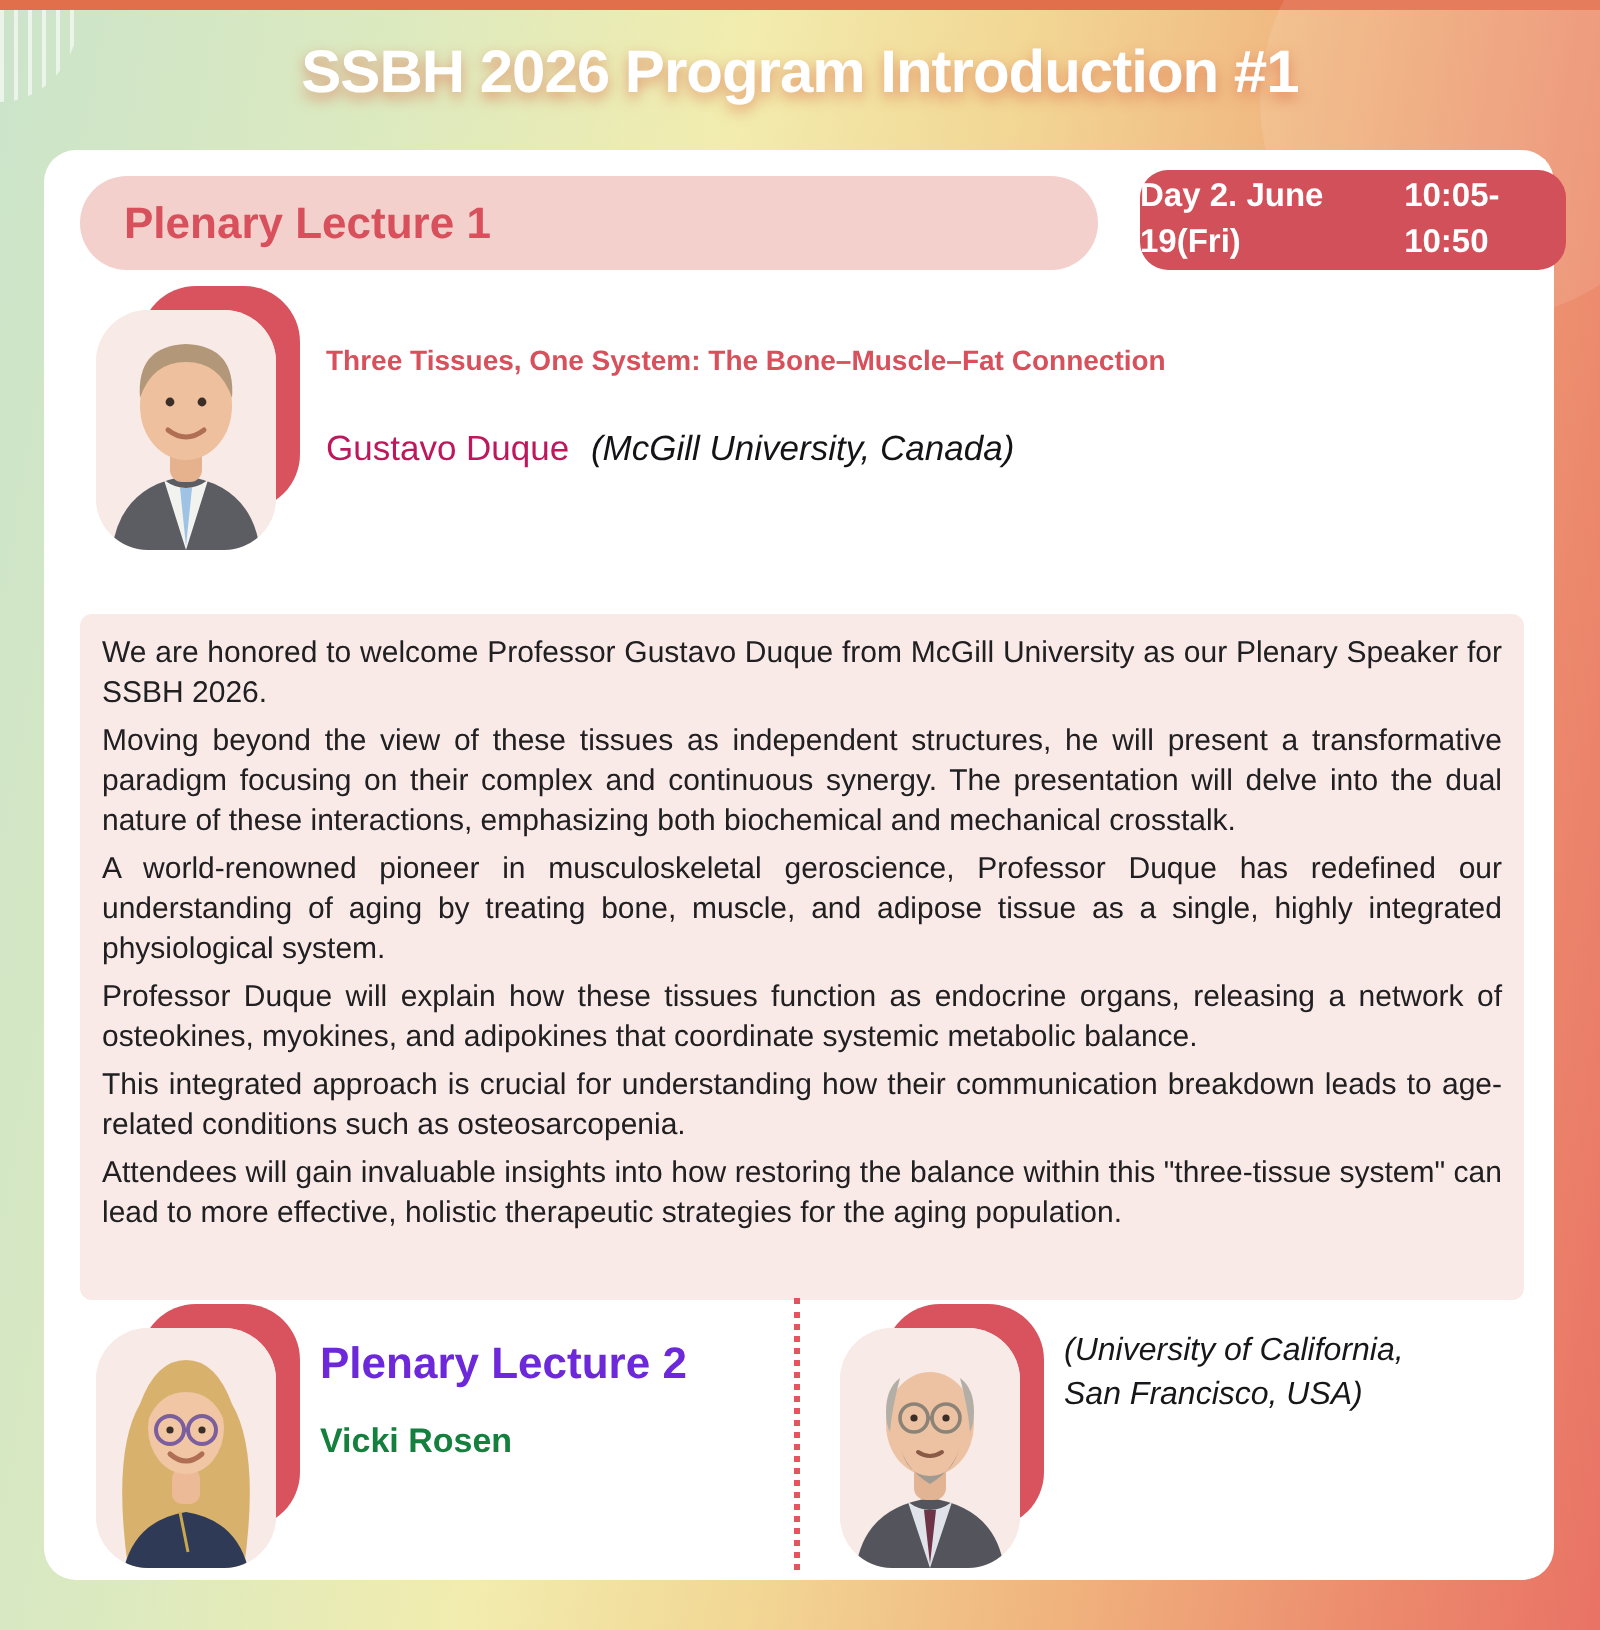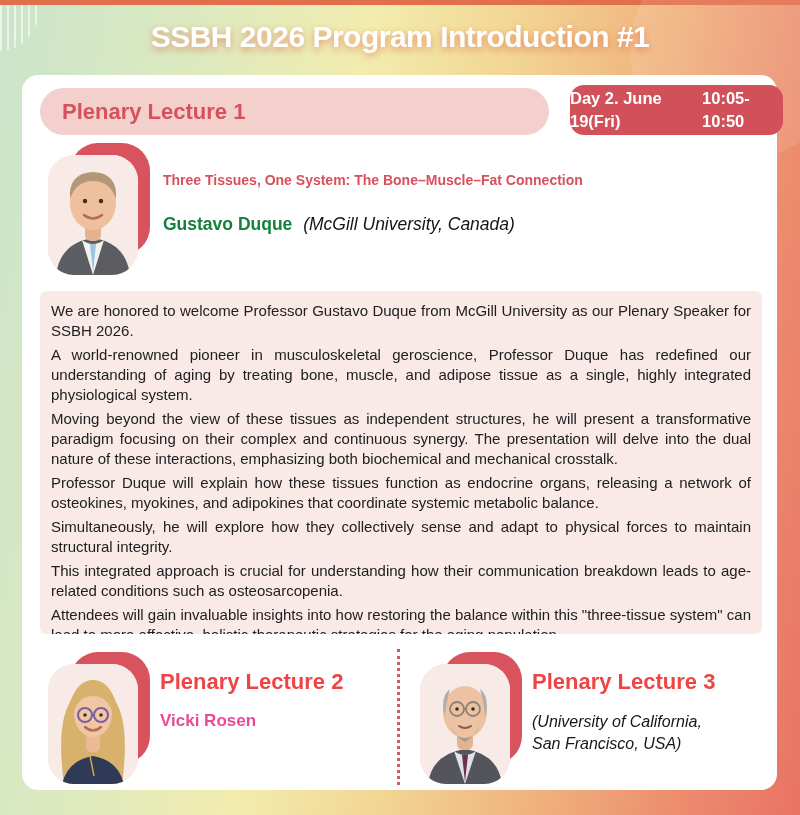--- a/index.html
+++ b/index.html
@@ -38,35 +38,35 @@
   .composite{position:absolute;width:102px;height:132px;}
   .red-back{position:absolute;left:22px;top:0;width:80px;height:112px;border-radius:28px;background:#d8535d;}
   .photo{position:absolute;left:0;top:12px;width:90px;height:120px;border-radius:26px;background:#f8eae6;overflow:hidden;}
   .photo svg{display:block;}
   .hero-composite{left:26px;top:68px;}
   .talk-title{
     position:absolute;left:141px;top:97px;width:612px;margin:0;
     font-size:14px;font-weight:bold;color:#d8505b;white-space:nowrap;
   }
   .speaker-line{position:absolute;left:141px;top:139px;font-size:17.5px;color:#141417;}
-  .speaker-line .name{font-weight:bold;color:#15803d;}
+  .speaker-line .name{font-weight:normal;color:#be185d;}
   .speaker-line .affil{font-style:italic;margin-left:6px;}
   .desc-panel{
-    position:absolute;left:18px;top:216px;width:722px;height:343px;border-radius:6px;
+    position:absolute;left:18px;top:232px;width:722px;height:343px;border-radius:6px;
     background:#f9eae7;padding:10px 11px;box-sizing:border-box;overflow:hidden;
   }
   .desc-panel p{margin:0 0 4px;font-size:15px;line-height:20px;text-align:justify;color:#202023;}
   .desc-panel p:last-child{margin-bottom:0;}
   .mini-composite-left{left:26px;top:577px;}
   .mini-composite-right{left:398px;top:577px;}
   .textcol{position:absolute;top:590px;}
   .textcol-left{left:138px;width:232px;}
   .textcol-right{left:510px;width:242px;}
-  .mini-label{font-size:22px;font-weight:bold;color:#ef4444;margin:4px 0 16px;}
-  .mini-name{font-size:17px;font-weight:bold;color:#ec4899;margin:0 0 4px;}
+  .mini-label{font-size:22px;font-weight:bold;color:#6d28d9;margin:4px 0 16px;}
+  .mini-name{font-size:17px;font-weight:bold;color:#15803d;margin:0 0 4px;}
   .mini-affil{font-size:16px;font-style:italic;color:#17171a;line-height:22px;}
   .mini-affil span{display:block;}
   .divider{position:absolute;left:375px;top:574px;height:136px;width:0;border-left:3px dotted #e0565e;}
 </style>
 </head>
 <body>
 
 <div class="page">
   <div class="top-strip"></div>
   <div class="stripes-decor"></div>
@@ -106,24 +106,23 @@
 
     <p class="talk-title">Three Tissues, One System: The Bone–Muscle–Fat Connection</p>
 
     <div class="speaker-line">
       <span class="name">Gustavo Duque</span>
       <span class="affil">(McGill University, Canada)</span>
     </div>
 
     <div class="desc-panel">
       <p>We are honored to welcome Professor Gustavo Duque from McGill University as our Plenary Speaker for SSBH 2026.</p>
+      <p>Moving beyond the view of these tissues as independent structures, he will present a transformative paradigm focusing on their complex and continuous synergy. The presentation will delve into the dual nature of these interactions, emphasizing both biochemical and mechanical crosstalk.</p>
       <p>A world-renowned pioneer in musculoskeletal geroscience, Professor Duque has redefined our understanding of aging by treating bone, muscle, and adipose tissue as a single, highly integrated physiological system.</p>
-      <p>Moving beyond the view of these tissues as independent structures, he will present a transformative paradigm focusing on their complex and continuous synergy. The presentation will delve into the dual nature of these interactions, emphasizing both biochemical and mechanical crosstalk.</p>
       <p>Professor Duque will explain how these tissues function as endocrine organs, releasing a network of osteokines, myokines, and adipokines that coordinate systemic metabolic balance.</p>
-      <p>Simultaneously, he will explore how they collectively sense and adapt to physical forces to maintain structural integrity.</p>
       <p>This integrated approach is crucial for understanding how their communication breakdown leads to age-related conditions such as osteosarcopenia.</p>
       <p>Attendees will gain invaluable insights into how restoring the balance within this "three-tissue system" can lead to more effective, holistic therapeutic strategies for the aging population.</p>
     </div>
 
     <div class="composite mini-composite-left">
       <div class="red-back"></div>
       <div class="photo">
         <svg width="90" height="120" viewBox="0 0 90 120">
           <rect width="90" height="120" fill="#f8eae6"></rect>
           <path d="M16 120 Q8 62 22 38 Q30 16 45 16 Q60 16 68 38 Q82 62 74 120 Z" fill="#d8b26c"></path>
@@ -165,21 +164,20 @@
           <circle cx="53" cy="45" r="7" fill="none" stroke="#8b8377" stroke-width="1.8"></circle>
           <path d="M44 45 L46 45" stroke="#8b8377" stroke-width="1.8"></path>
           <circle cx="37" cy="45" r="1.8" fill="#3a2e26"></circle>
           <circle cx="53" cy="45" r="1.8" fill="#3a2e26"></circle>
           <path d="M39 62 Q45 66 51 62" stroke="#8a5a46" stroke-width="2" fill="none" stroke-linecap="round"></path>
         </svg>
       </div>
     </div>
 
     <div class="textcol textcol-right">
-      <div class="mini-label">Plenary Lecture 3</div>
       <div class="mini-affil">
         <span>(University of California,</span>
         <span>San Francisco, USA)</span>
       </div>
     </div>
 
   </div>
 </div>
 
 </body></html>

